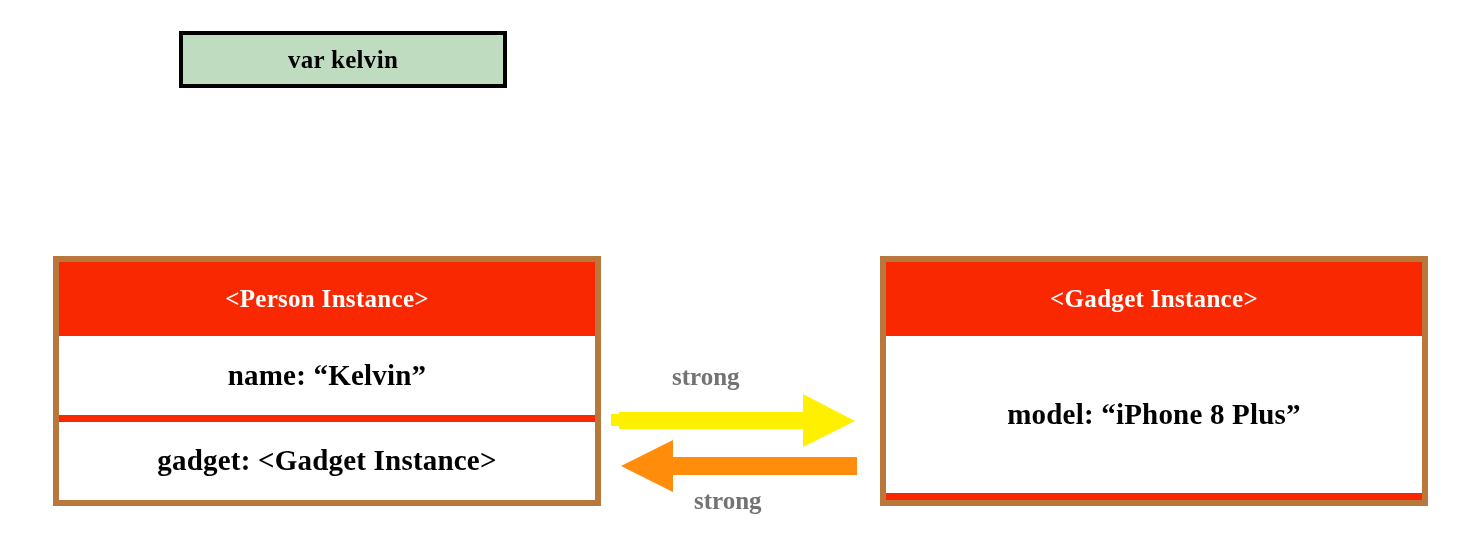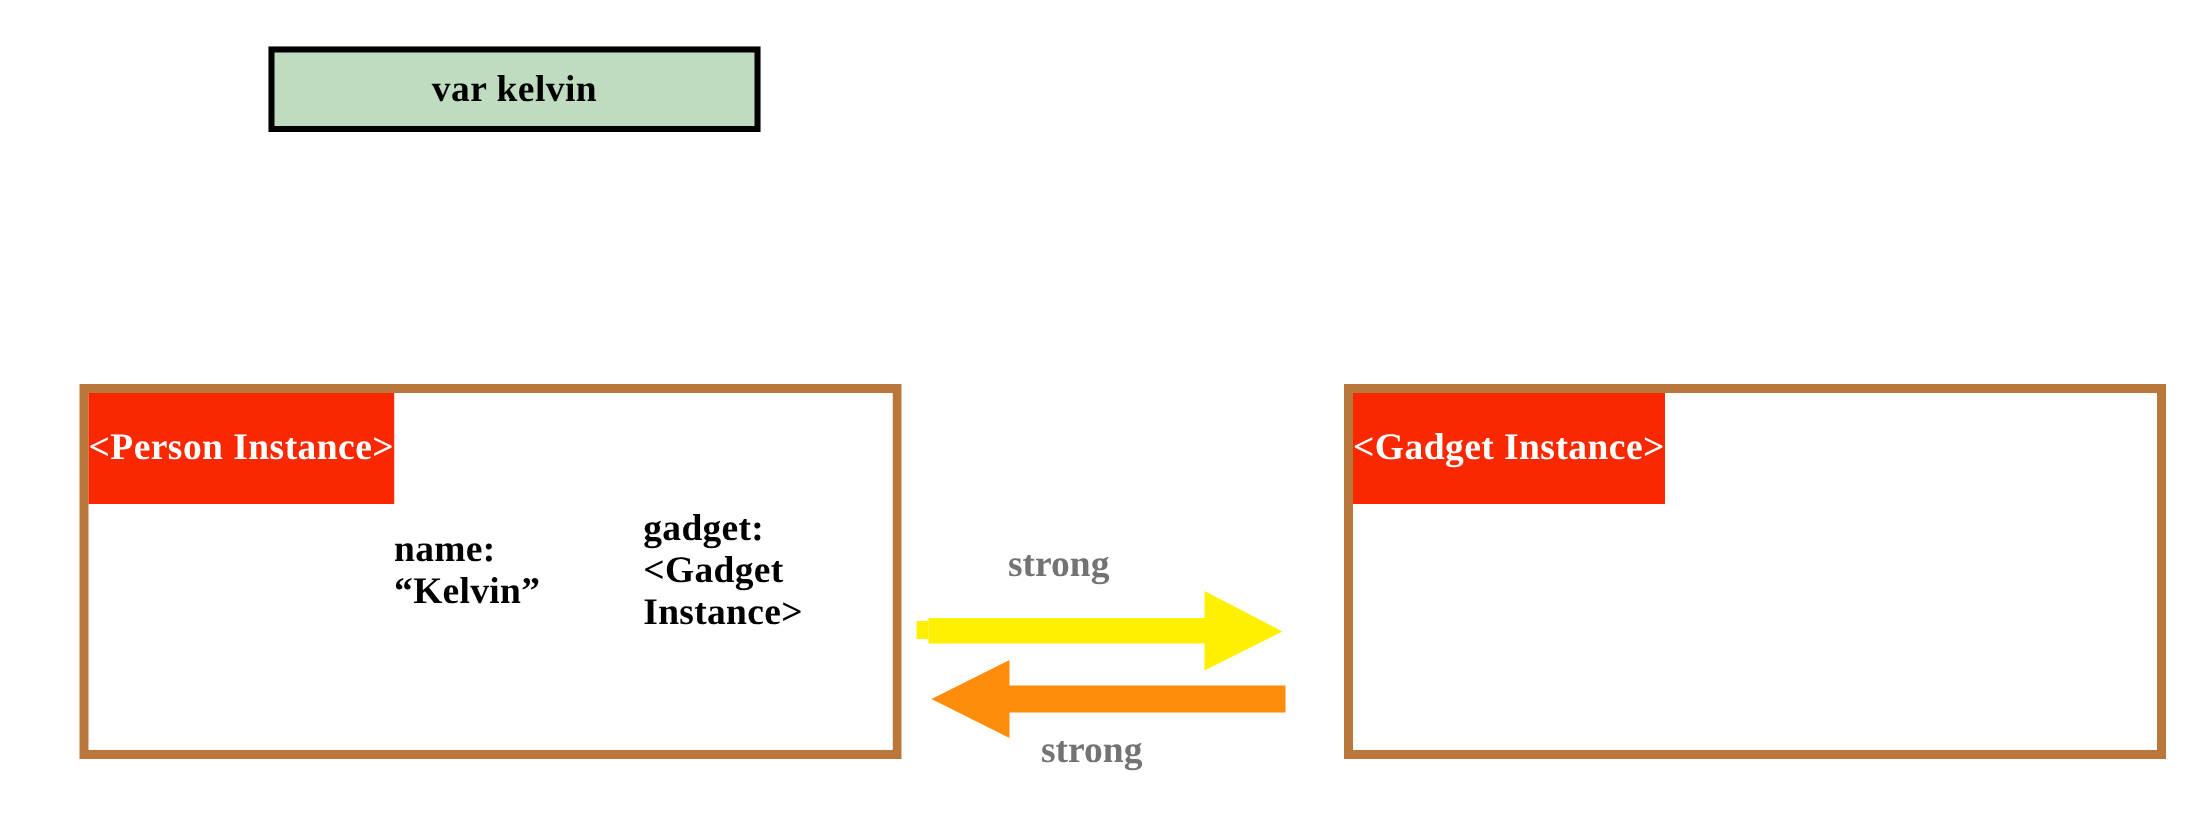--- a/index.html
+++ b/index.html
@@ -37,34 +37,33 @@
     letter-spacing: 0.3px;
   }
 
   
   .instance-box {
     position: absolute;
     box-sizing: border-box;
     background: #ffffff;
     border: 6px solid #b9773c;
     display: flex;
-    flex-direction: row;
+    flex-direction: column;
   }
   #person-box {
     left: 53px;
     top: 256px;
     width: 548px;
     height: 250px;
   }
   #gadget-box {
     left: 880px;
     top: 256px;
     width: 548px;
     height: 250px;
-    margin-left: 16px;
   }
   .instance-header {
     height: 74px;
     background: #fa2800;
     display: flex;
     align-items: center;
     justify-content: center;
     flex: none;
   }
   .instance-header-label {
@@ -75,21 +74,21 @@
   }
   .instance-row {
     flex: 1 1 0;
     display: flex;
     align-items: center;
     justify-content: center;
     background: #ffffff;
   }
   .instance-row-label {
     color: #000000;
-    font-size: 25px;
+    font-size: 29px;
     font-weight: bold;
     letter-spacing: 0.2px;
   }
   .row-divider {
     height: 7px;
     background: #fa2800;
     flex: none;
   }
 
   
@@ -134,20 +133,23 @@
   <div class="row-divider" style="background: rgb(250, 40, 0);"></div>
   <div class="instance-row">
     <span class="instance-row-label">gadget: &lt;Gadget Instance&gt;</span>
   </div>
 </div>
 
 <div class="instance-box" id="gadget-box" style="border-color: rgb(185, 119, 60);">
   <div class="instance-header" style="background: rgb(250, 40, 0);">
     <span class="instance-header-label">&lt;Gadget Instance&gt;</span>
   </div>
+  <div class="instance-row">
+    <span class="instance-row-label">model: “iPhone 8 Plus”</span>
+  </div>
   <div class="row-divider" style="background: rgb(250, 40, 0);"></div>
 </div>
 
 <svg class="arrow-svg" viewBox="0 0 1458 550">
 
   <polygon id="strong-arrow" points="619,414 611,414 611,426 611,426 619,426 619,426 619,414" fill="#fff000"></polygon>
   <polygon id="strong-arrow-shape" points="619,412 611,412 611,428 611,428 619,428" style="display:none"></polygon>
   <path id="strong-arrow-path" d="M 619,412 L 803,412 L 803,394 L 855,421 L 803,447 L 803,429 L 619,429 Z" fill="#fff000"></path>
 
   <path id="unowned-arrow-path" d="M 857,457 L 673,457 L 673,440 L 621,466 L 673,492 L 673,475 L 857,475 Z" fill="#ff8c0a"></path>

